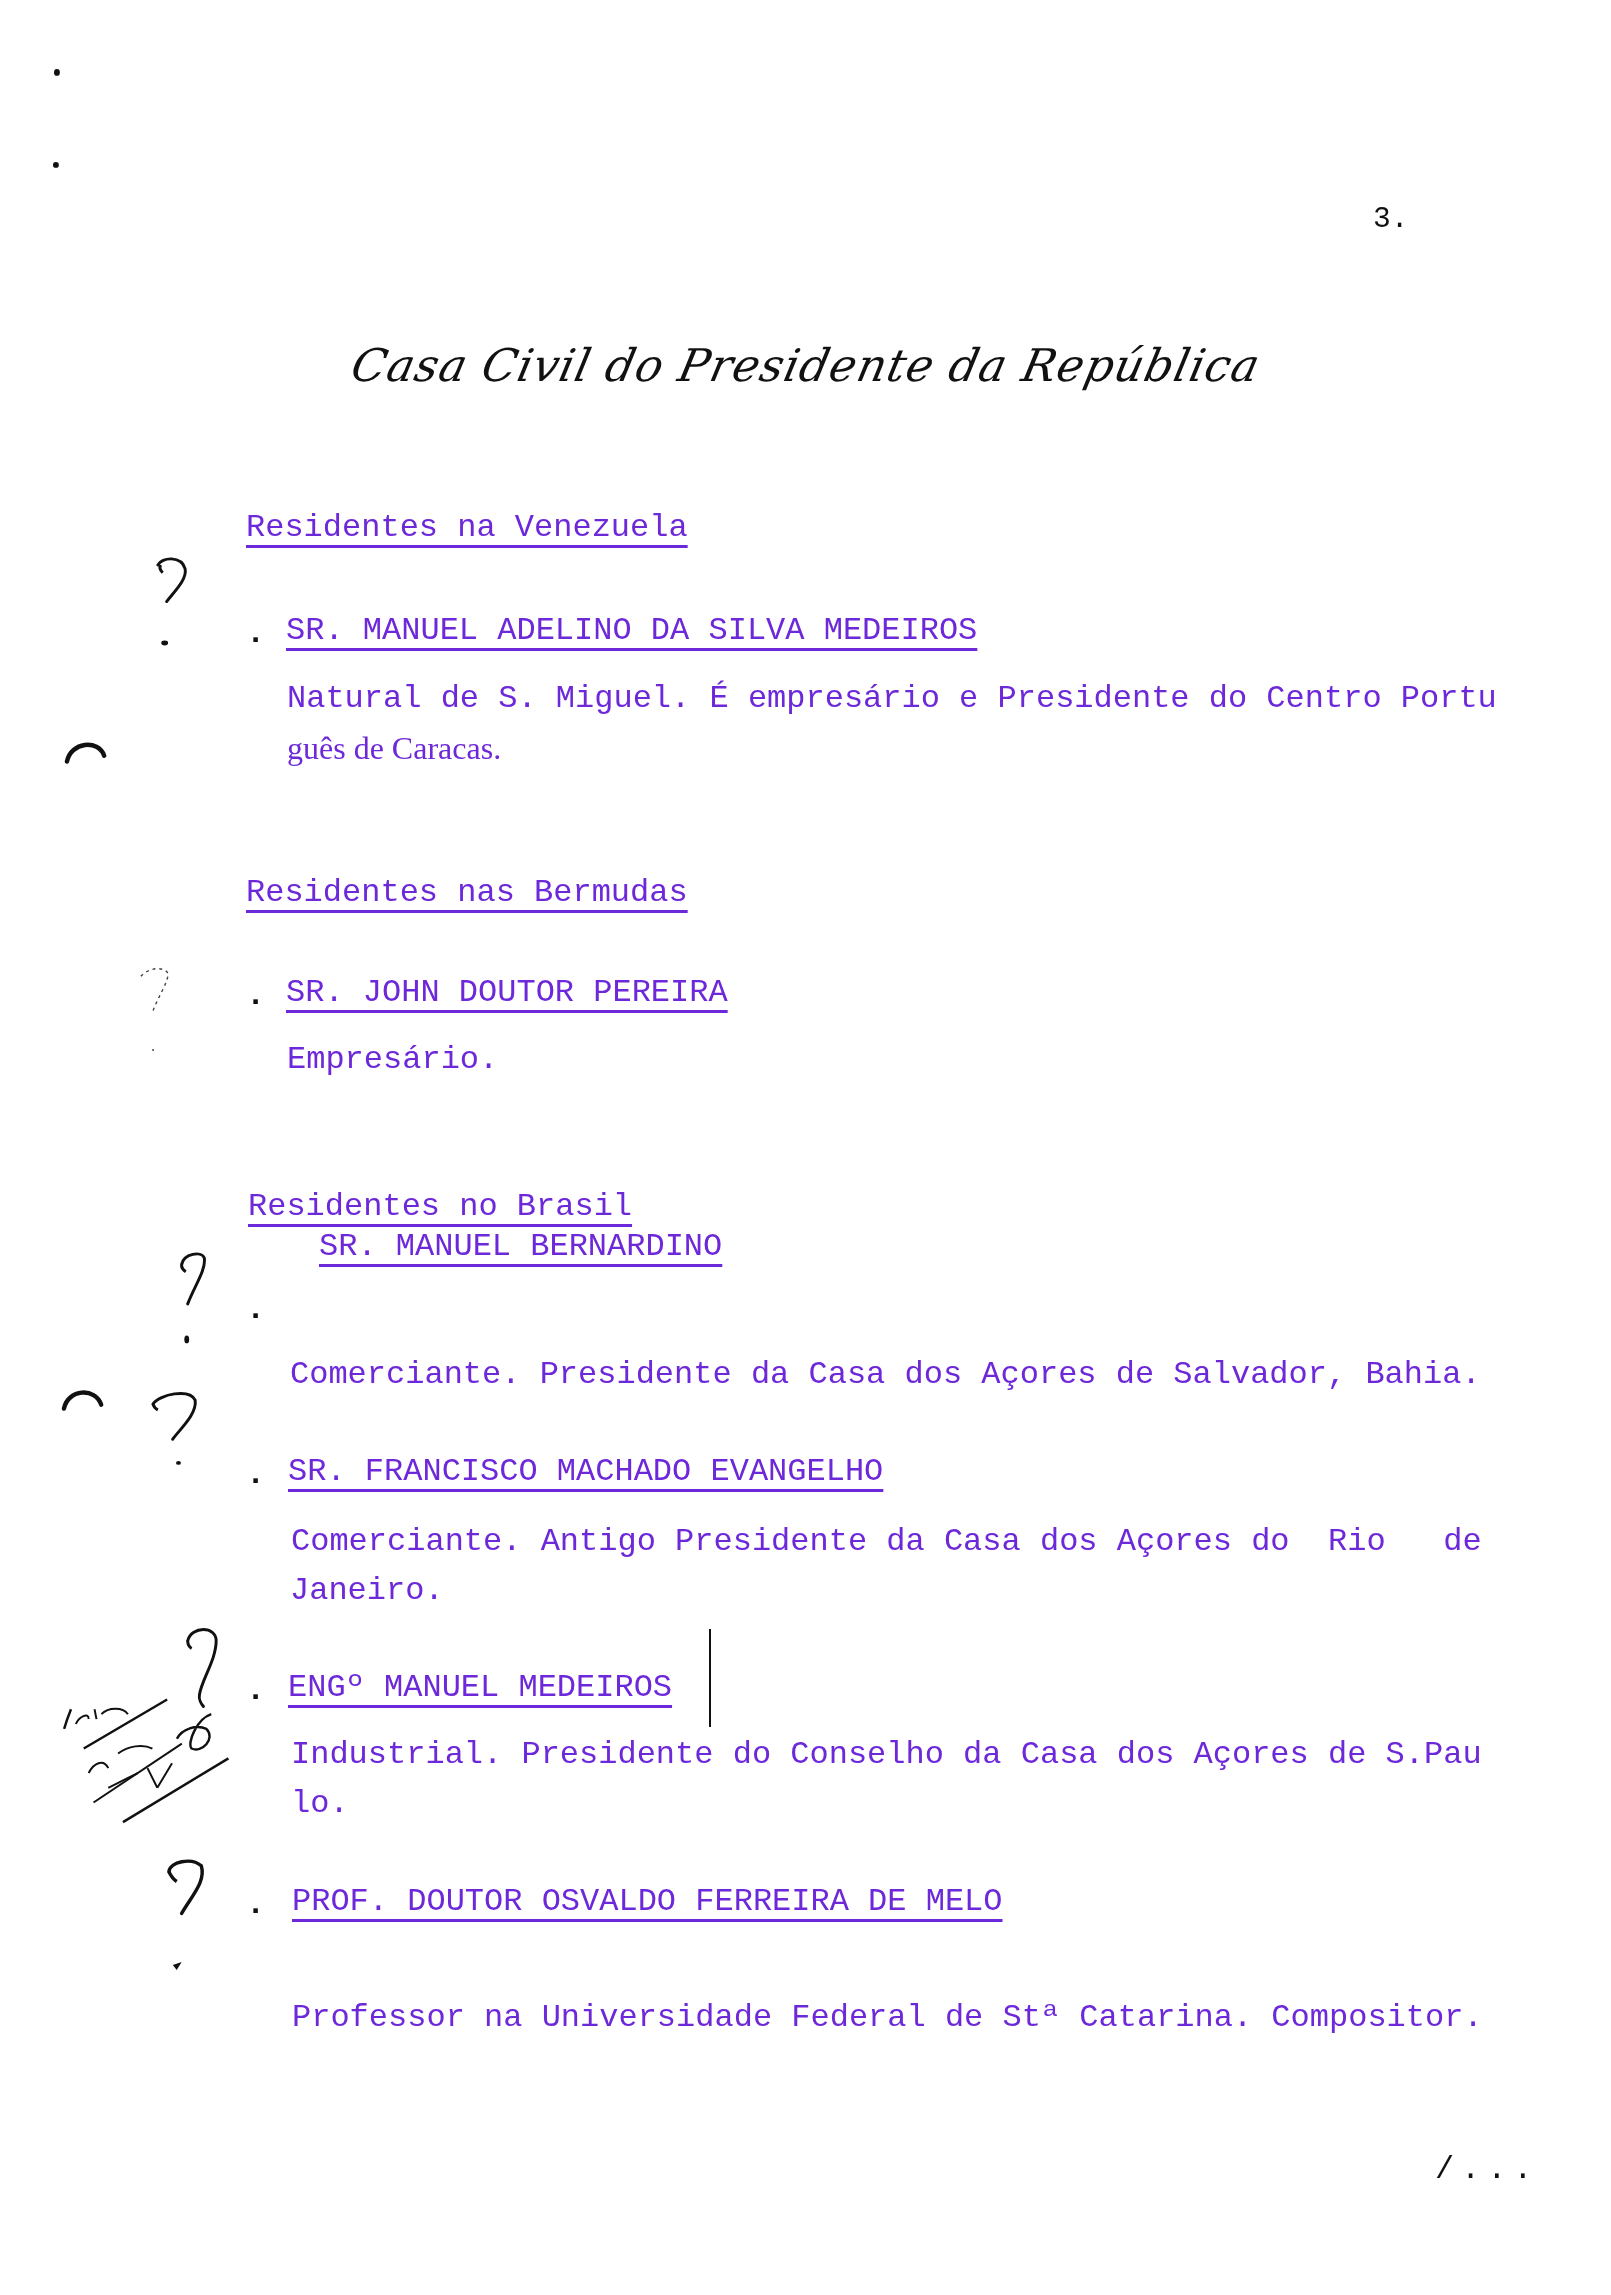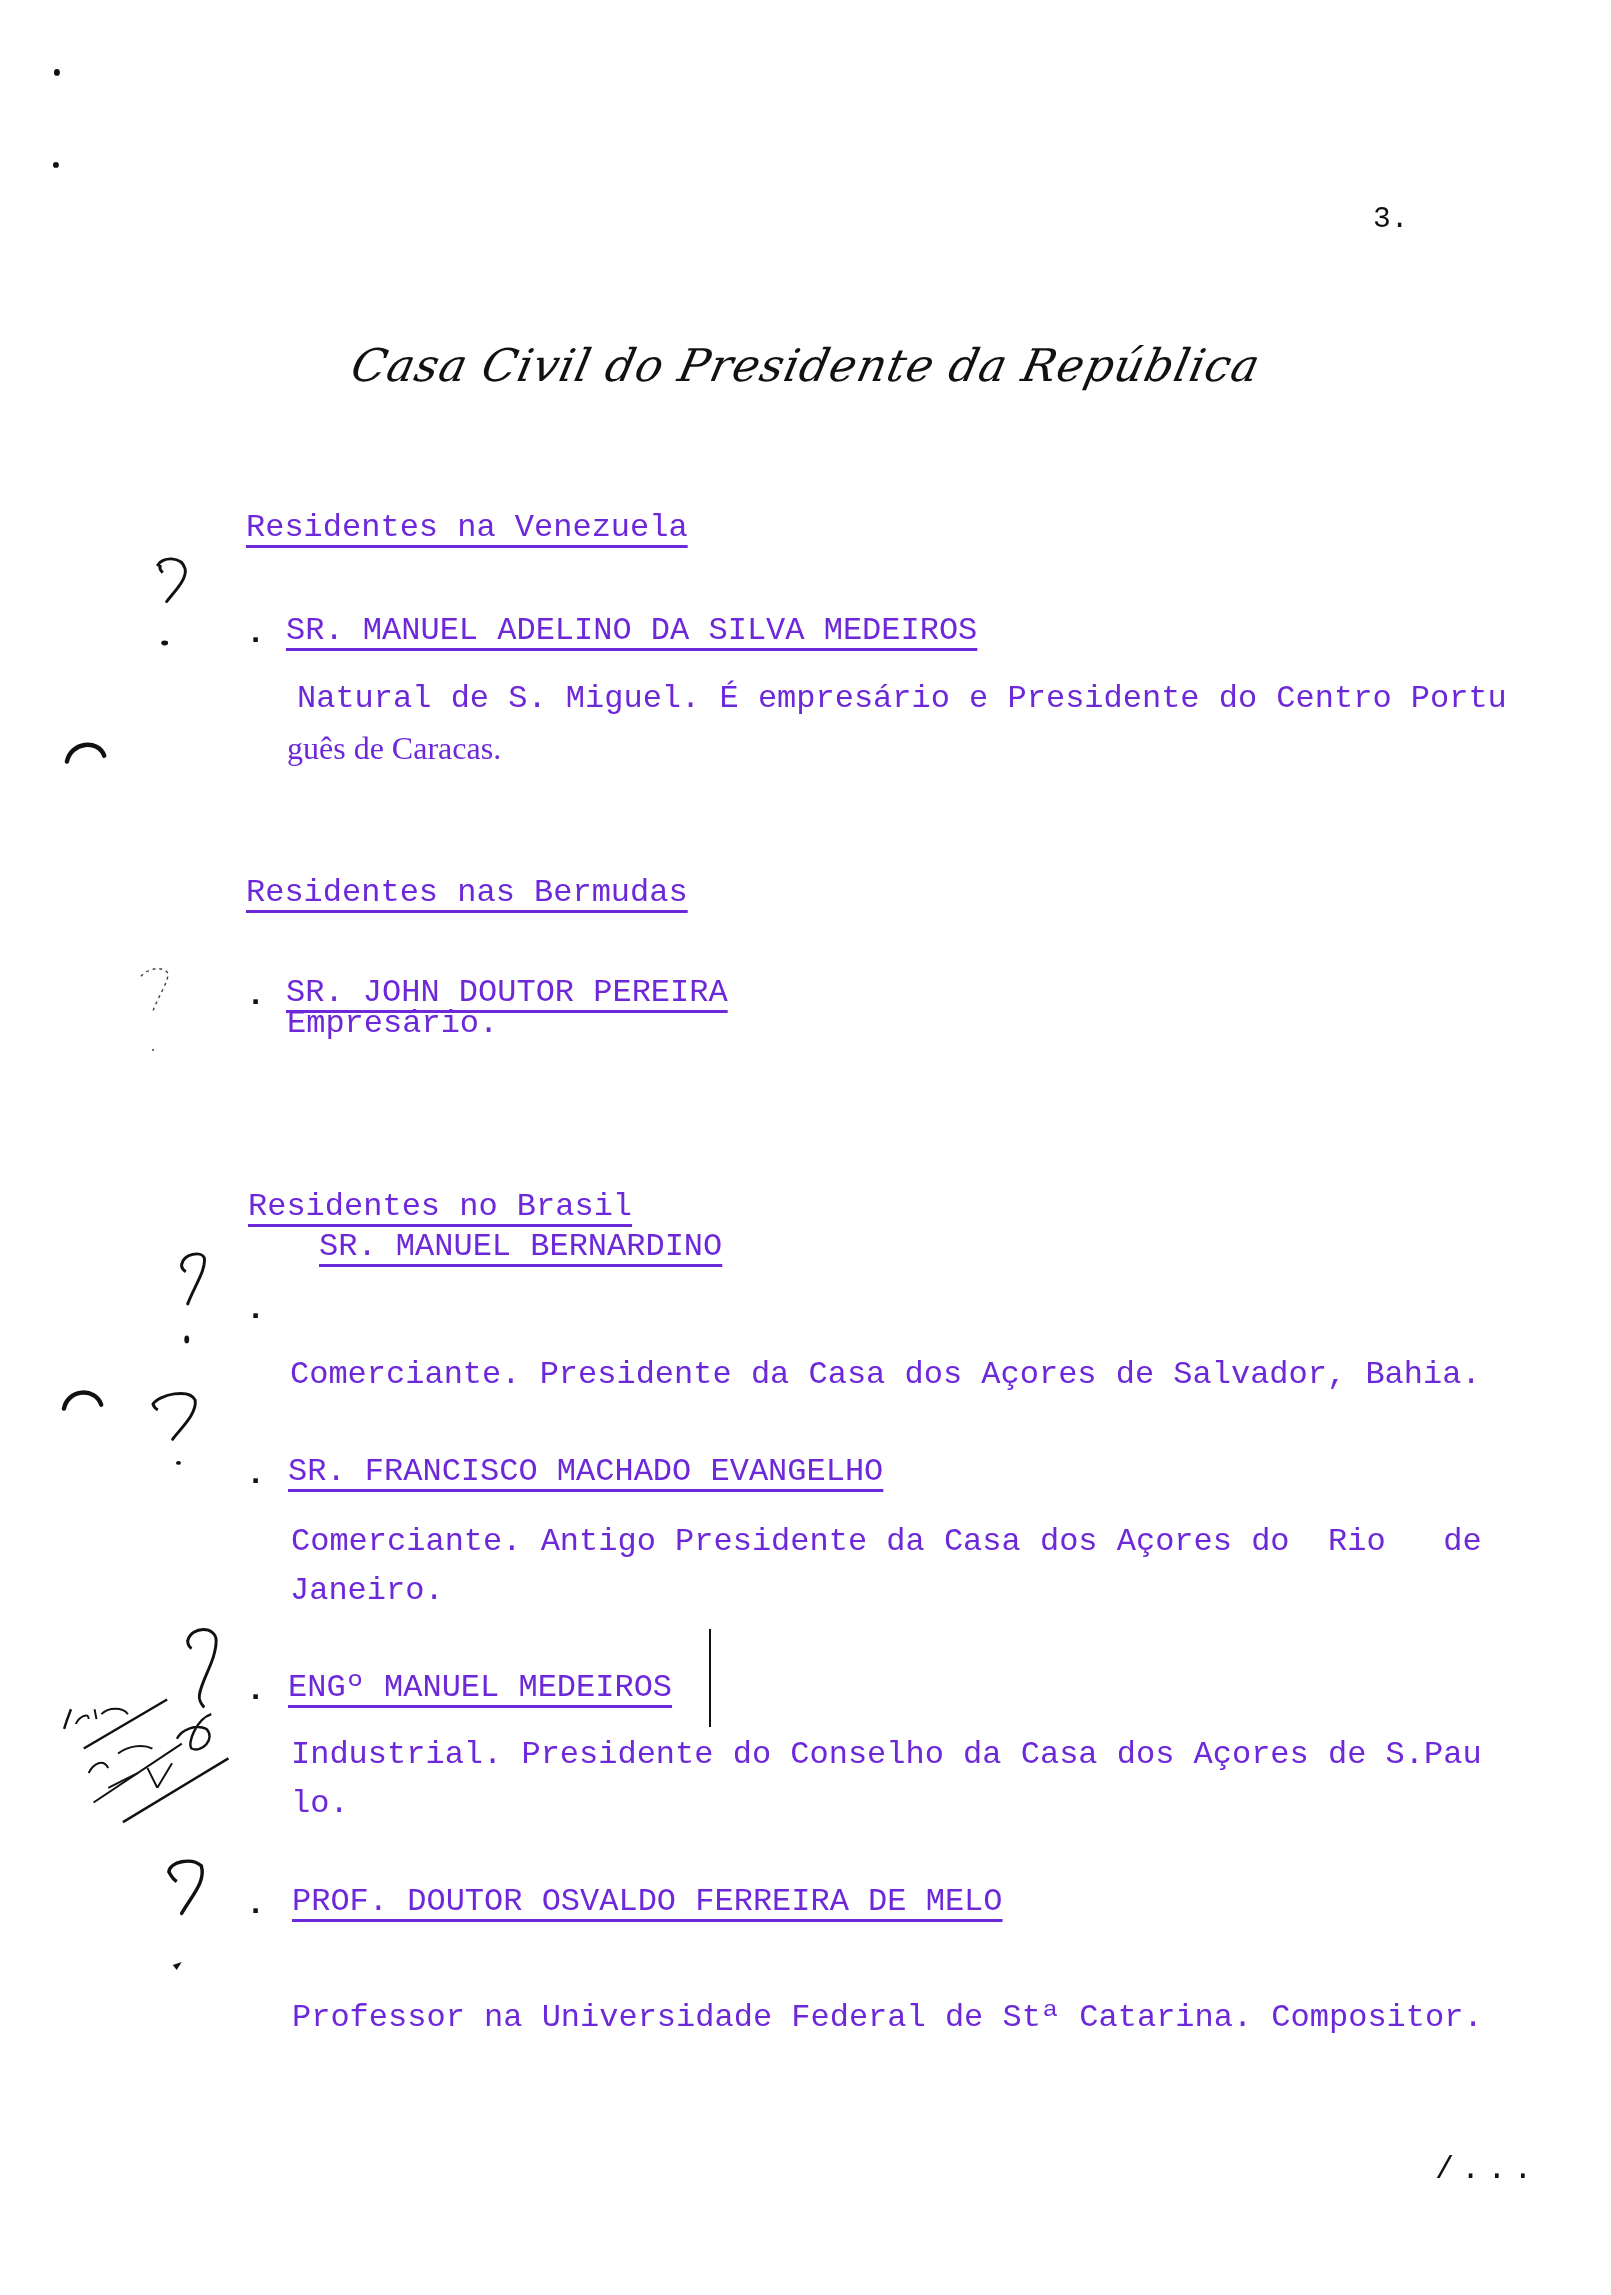--- a/index.html
+++ b/index.html
@@ -41,41 +41,41 @@
   <div class="hand" style="left:152px;top:555px;">
     <svg width="39" height="98" viewBox="0 0 80 200">
         <path d="M12 20 C 20 4, 60 0, 68 28 C 72 50, 45 75, 30 95" stroke="#111" stroke-width="6" fill="none" stroke-linecap="round"></path>
         <path d="M18 20 C 14 26, 18 32, 22 36" stroke="#111" stroke-width="6" fill="none"></path>
         <ellipse cx="26" cy="180" rx="7" ry="5" fill="#111"></ellipse>
       </svg>
   </div>
 
   <div class="bullet" style="left:246px;top:615px;">.</div>
   <div class="tw bold ul" style="left:286px;top:615px;">SR. MANUEL ADELINO DA SILVA MEDEIROS</div>
-  <div class="tw" style="left:287px;top:683px;margin-left:10px;">Natural de S. Miguel. É empresário e Presidente do Centro Portu</div>
+  <div class="tw" style="left:287px;top:683px;">Natural de S. Miguel. É empresário e Presidente do Centro Portu</div>
   <div class="tw" style="left:287px;top:732px;font-family:Liberation Serif, serif;">guês de Caracas.</div>
 
   <div class="hand" style="left:64px;top:737px;">
     <svg width="49" height="29.5" viewBox="0 0 100 60">
         <path d="M6 50 C 14 10, 70 4, 82 38" stroke="#111" stroke-width="9" fill="none" stroke-linecap="round"></path>
       </svg>
   </div>
 
   <div class="tw ul" style="left:246px;top:877px;">Residentes nas Bermudas</div>
 
   <div class="hand" style="left:138px;top:963px;">
     <svg width="34" height="74" viewBox="0 0 70 150">
         <path d="M6 26 C 20 10, 50 4, 62 20 C 62 40, 40 70, 30 100" stroke="#444" stroke-width="3" stroke-dasharray="6 8" fill="none"></path>
         <circle cx="31" cy="178" r="2" fill="#444"></circle>
       </svg>
   </div>
 
   <div class="bullet" style="left:246px;top:977px;">.</div>
   <div class="tw bold ul" style="left:286px;top:977px;">SR. JOHN DOUTOR PEREIRA</div>
-  <div class="tw" style="left:287px;top:1008px;text-align:right;">Empresário.</div>
+  <div class="tw" style="left:287px;top:1044px;text-align:right;">Empresário.</div>
 
   <div class="tw ul" style="left:248px;top:1191px;">Residentes no Brasil</div>
 
   <div class="hand" style="left:177px;top:1250px;">
     <svg width="39" height="98" viewBox="0 0 80 200">
         <path d="M10 28 C 14 8, 50 0, 56 16 C 60 40, 35 75, 22 110" stroke="#111" stroke-width="6" fill="none" stroke-linecap="round"></path>
         <path d="M10 28 C 8 34, 12 40, 18 44" stroke="#111" stroke-width="6" fill="none"></path>
         <ellipse cx="20" cy="183" rx="5" ry="8" fill="#111"></ellipse>
       </svg>
   </div>

